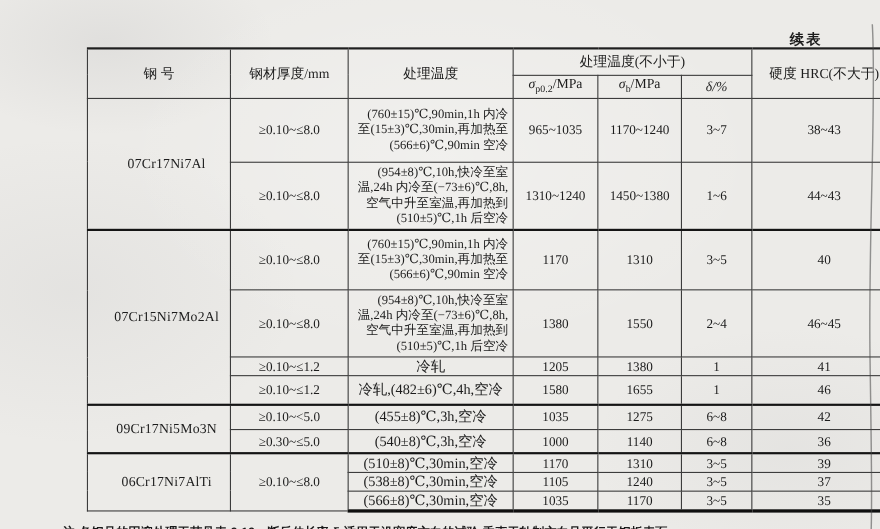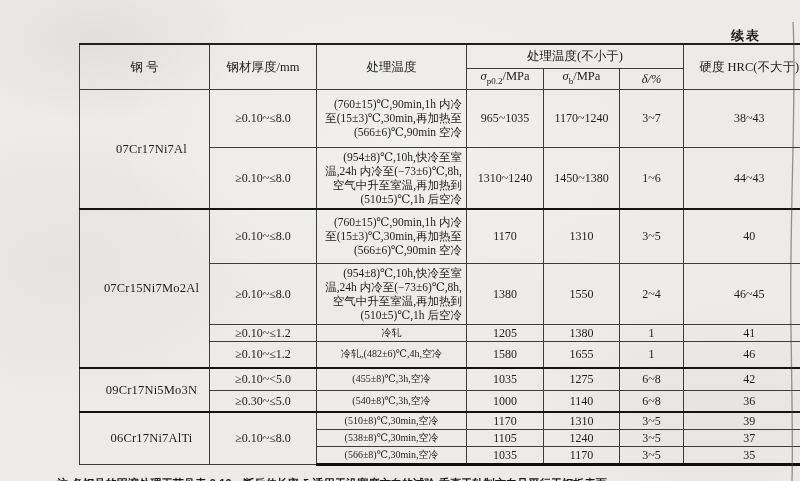--- a/index.html
+++ b/index.html
@@ -12,21 +12,21 @@
   }
   .paper-texture{
     position:absolute;inset:0;pointer-events:none;
     background:
       radial-gradient(220px 120px at 12% 8%, rgba(120,120,125,0.10), transparent 70%),
       radial-gradient(300px 200px at 8% 55%, rgba(130,130,135,0.08), transparent 70%),
       radial-gradient(260px 160px at 90% 85%, rgba(130,130,135,0.07), transparent 70%),
       radial-gradient(400px 240px at 50% 30%, rgba(255,255,255,0.25), transparent 75%);
   }
   .continued{
-    position:absolute;top:27px;right:39px;
+    position:absolute;top:27px;right:52px;
     font-size:13px;font-weight:bold;letter-spacing:2px;
     font-family:"Liberation Sans","DejaVu Sans",sans-serif;
   }
   .tbl-wrap{position:absolute;left:48px;top:43px;}
   table{border-collapse:collapse;table-layout:fixed;width:735px;margin-left:31px;}
   col.c-grade{width:130px}col.c-thick{width:107px}col.c-treat{width:150px}
   col.c-sp{width:77px}col.c-sb{width:76px}col.c-d{width:64px}col.c-hrc{width:131px}
   th,td{
     border:1px solid #3c3c3c;
     font-weight:normal;
@@ -38,21 +38,21 @@
   th:last-child,td:last-child{border-right:none;}
   tr.top th{border-top:2px solid #1f1f1f;}
   tr.grp td{border-top:2px solid #141414;}
   tr.last td{border-bottom:3px solid #0f0f0f;}
   th{font-size:12.5px;}
   td.grade{font-size:12.5px;letter-spacing:0.2px;padding-left:16px;}
   td.treat{
     text-align:right;font-size:11.5px;line-height:14px;
     padding:2px 4px 2px 6px;
   }
-  td.treat-c{font-size:10px;padding:1px 2px;}
+  td.treat-c{font-size:13px;padding:1px 2px;}
   .it{font-style:italic;}
   sub{font-size:9px;}
   .footnote{
     position:absolute;left:57px;top:476px;width:700px;
     font-size:11px;font-weight:600;letter-spacing:0.2px;
     font-family:"Liberation Sans","DejaVu Sans",sans-serif;
     color:#191919;
   }
   .edge-svg{position:absolute;top:0;left:780px;}
 </style>

